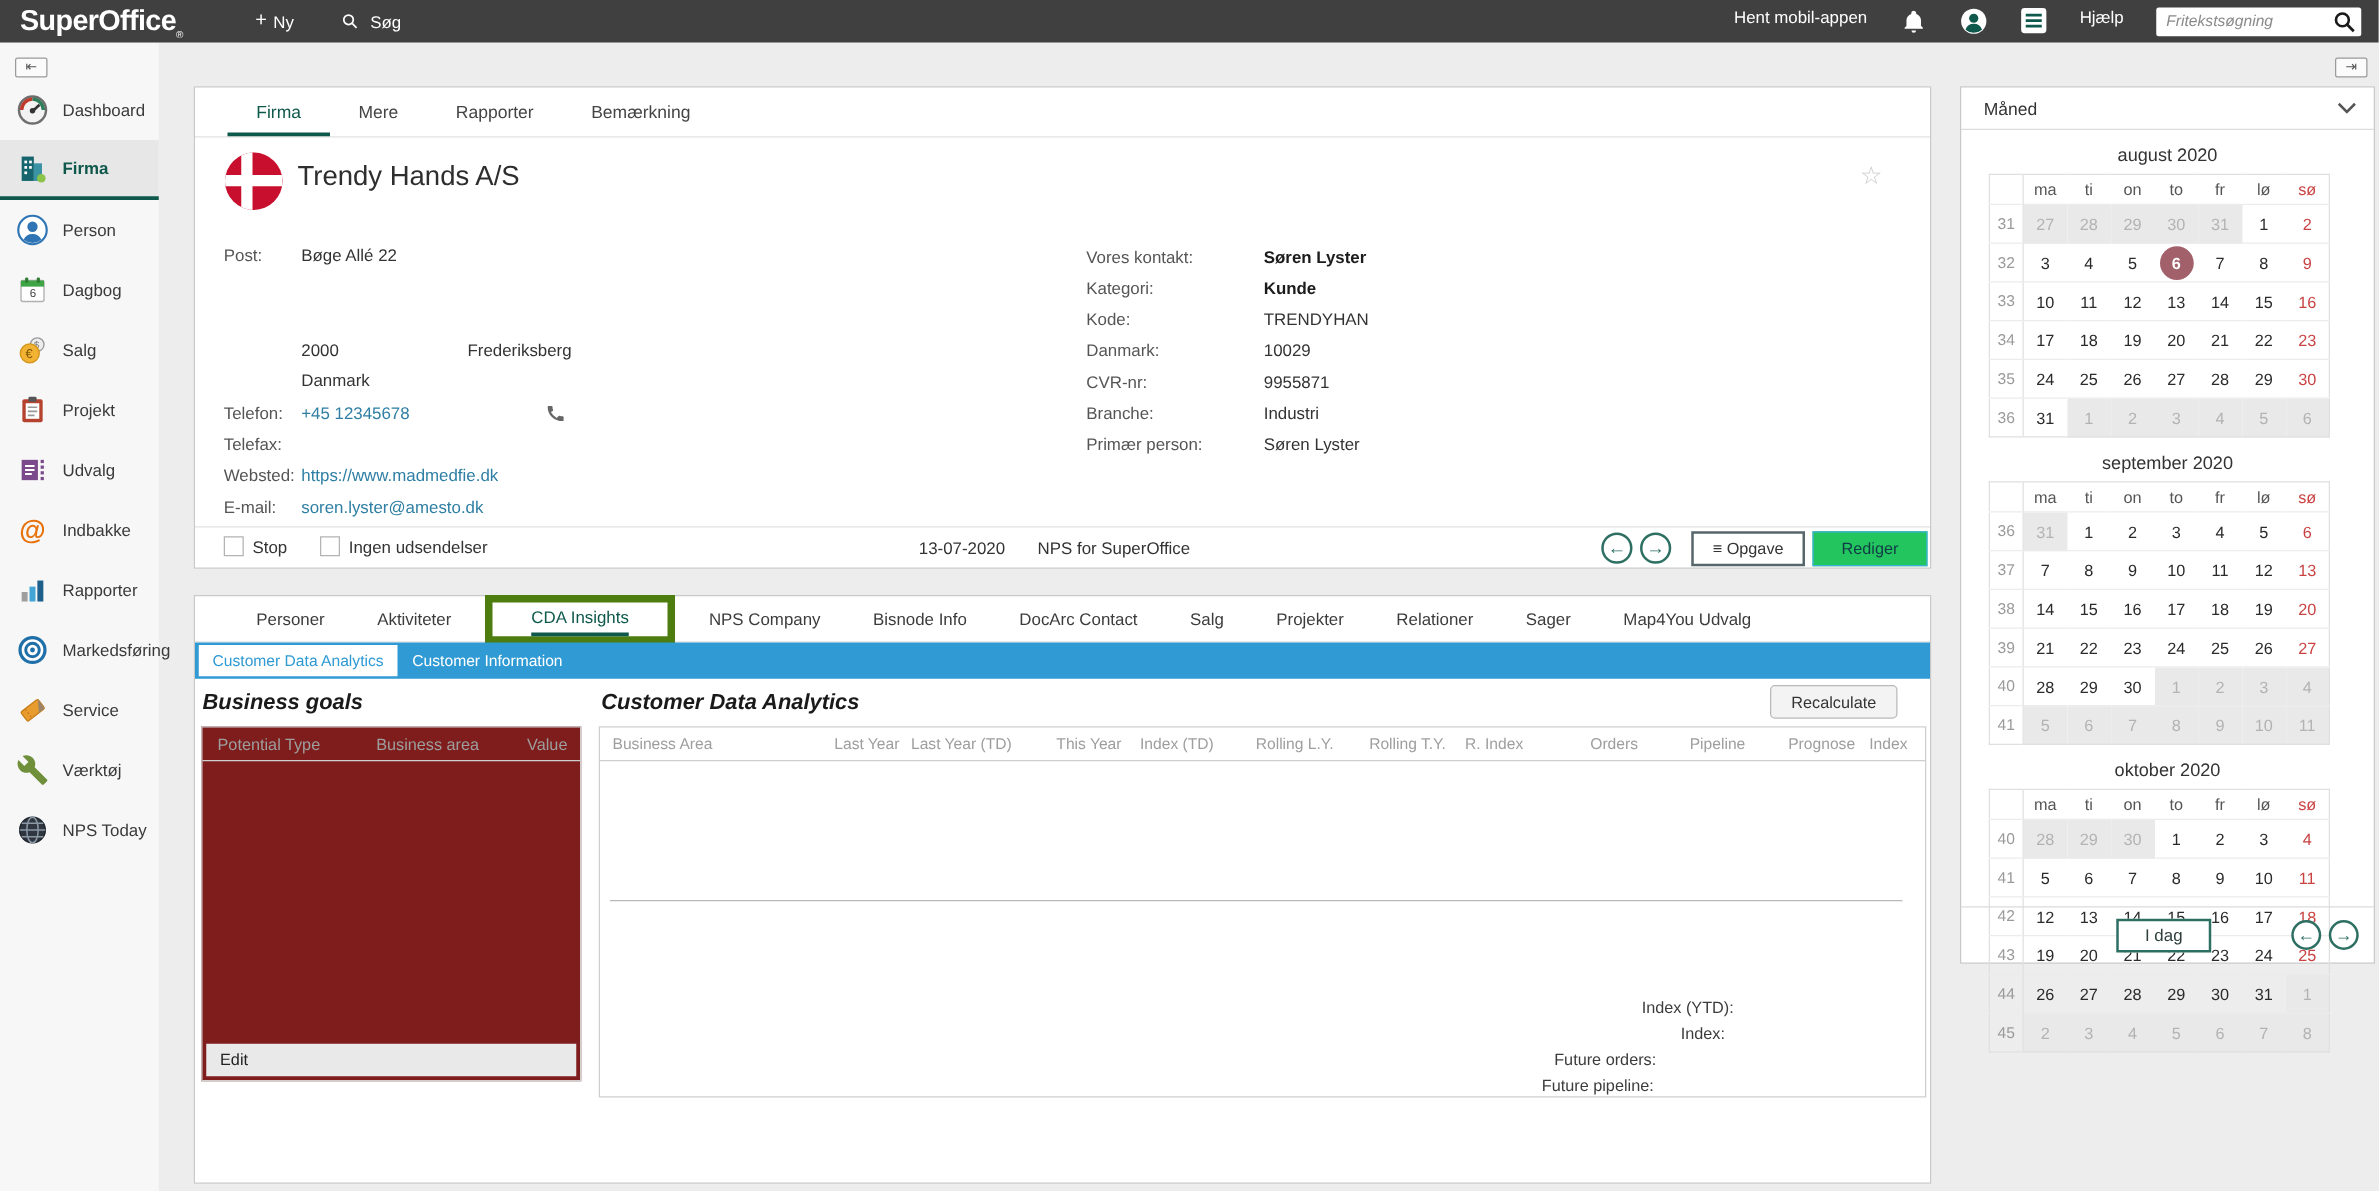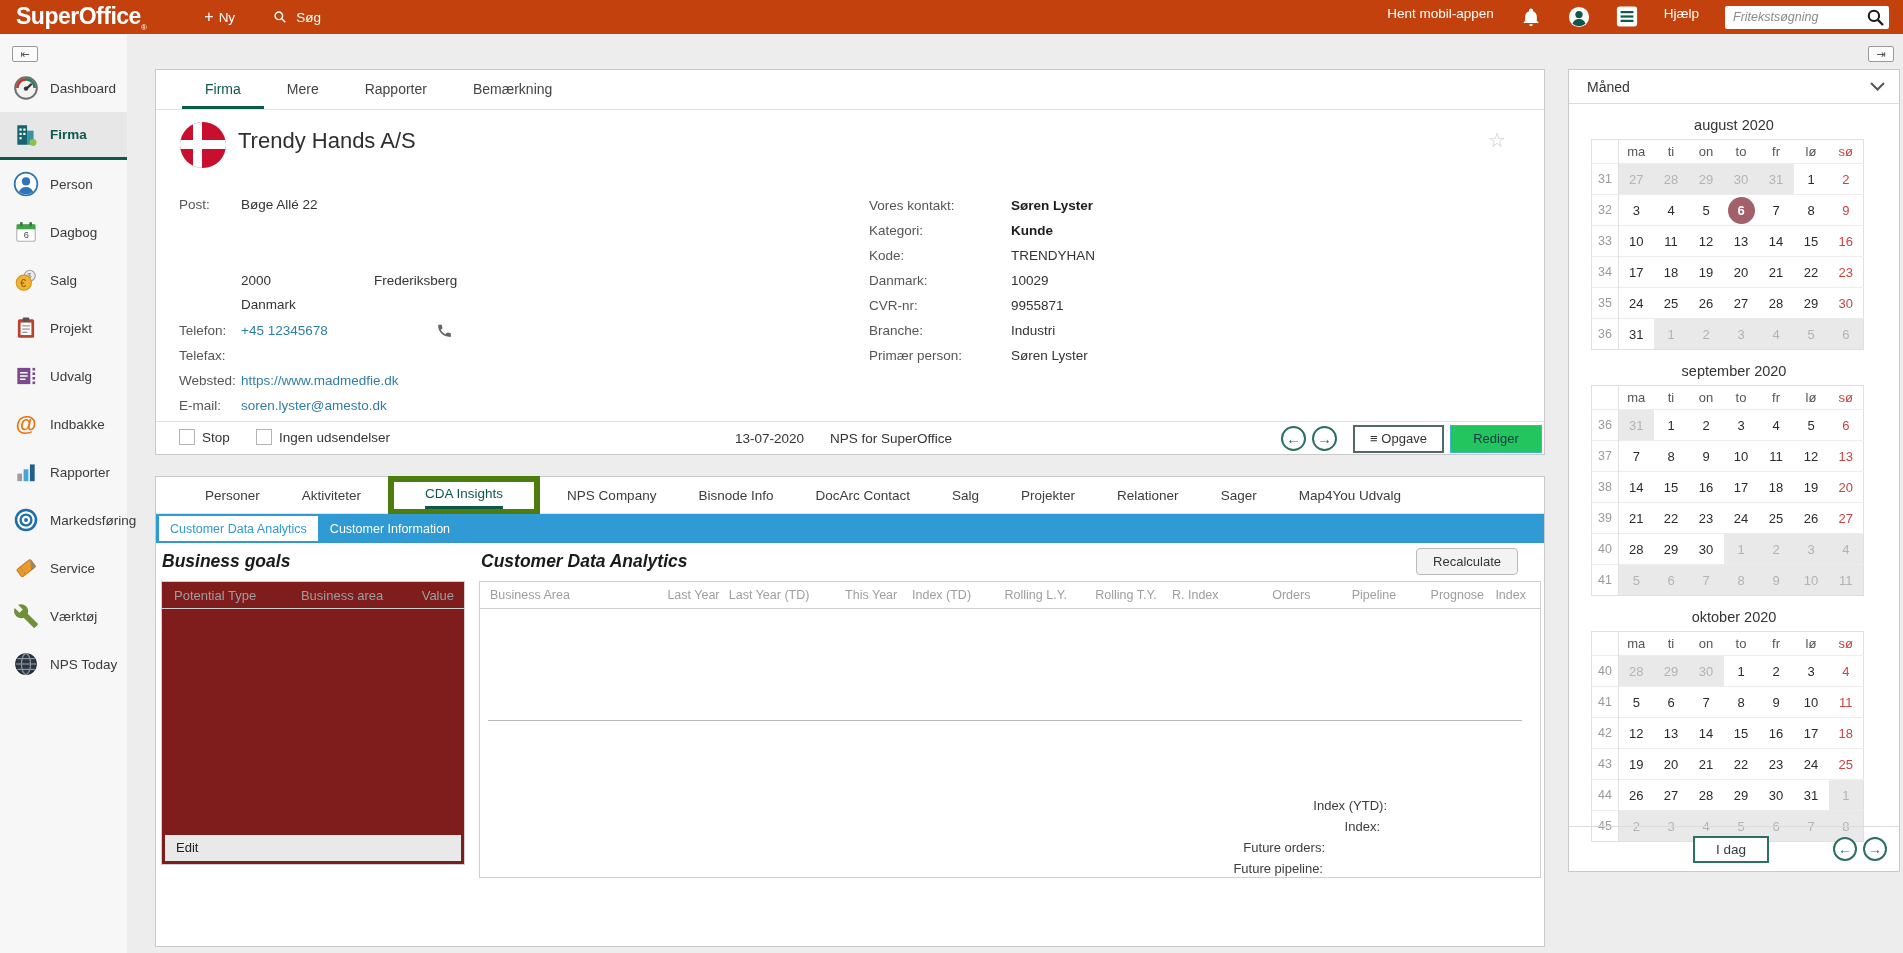--- a/index.html
+++ b/index.html
@@ -1,20 +1,20 @@
 <!DOCTYPE html>
 <html><head>
 <meta charset="utf-8">
 <style>
   *{box-sizing:border-box;margin:0;padding:0}
   html,body{width:1903px;height:953px}
   body{position:relative;background:#ededed;font-family:"Liberation Sans",sans-serif;overflow:hidden;color:#333}
 
   
-  .topbar{position:absolute;top:0;left:0;right:0;height:34px;background:#c2410c;display:flex;align-items:center;color:#fff;z-index:5}
+  .topbar{position:absolute;top:0;left:0;right:0;height:34px;background:#404040;display:flex;align-items:center;color:#fff;z-index:5}
   .logo{font-size:23px;font-weight:bold;letter-spacing:-0.5px;margin-left:16px}
   .logo sup{font-size:8px;font-weight:normal;vertical-align:-6px}
   .tb-link{font-size:13.5px;color:#fff;display:flex;align-items:center;gap:5px;cursor:pointer}
   .tb-left{display:flex;align-items:center;gap:34px;margin-left:58px}
   .tb-right{margin-left:auto;display:flex;align-items:flex-start;gap:26px;margin-right:14px}
   .plus{font-size:16px;font-weight:normal}
   .tb-ico{width:22px;height:22px;display:inline-flex;align-items:center;justify-content:center}
   .freetext{width:164px;height:23px;border:none;border-radius:2px;padding:0 24px 0 8px;font-size:12.5px;font-family:"Liberation Sans",sans-serif;color:#333;background:#fff}
   .freetext::placeholder{font-style:italic;color:#8a8a8a}
   .searchwrap{position:relative;display:flex;align-items:center}
@@ -84,21 +84,21 @@
   .cda-head{display:flex;height:27px;align-items:center;border-bottom:1px solid #cfcfcf}
   .ccol{color:#9e9e9e;font-size:12.5px;text-align:right;white-space:nowrap}
   .c0{width:170px;text-align:left;padding-left:10px}.cA{width:70px}.cB{width:90px}.cC{width:88px}
   .cD{width:74px}.cE{width:96px}.cF{width:90px}.cG{width:62px}.cH{width:92px}.cI{width:86px}
   .cJ{width:88px}.cK{width:56px;padding-right:14px}
   .cda-line{position:absolute;top:138px;left:8px;right:18px;border-top:1px solid #b9b9b9}
   .srow{position:absolute;font-size:13px;color:#3c3c3c}
   .s0{top:216px;right:153px}.s1{top:237px;right:160px}.s2{top:258px;right:215px}.s3{top:279px;right:217px}
 
   
-  .calpanel{left:1568px;top:69px;width:332px;height:803px}
+  .calpanel{left:1568px;top:69px;width:332px;height:702px}
   .cal-head{height:34px;border-bottom:1px solid #dcdcdc;display:flex;align-items:center;padding:0 14px 0 18px}
   .cal-head .t{font-size:14px;color:#333}
   .cal-head .chev{margin-left:auto;display:flex;cursor:pointer}
   .month{margin-top:13px}
   .month-title{text-align:center;font-size:14.5px;color:#333;margin-bottom:6px}
   table.cal{border-collapse:collapse;margin-left:22px;border:1px solid #e0e0e0}
   table.cal th{height:24px;font-weight:normal;font-size:13px;color:#555}
   table.cal th.sun{color:#c94343}
   table.cal td{height:31px;text-align:center;font-size:13px;color:#2b2b2b;border-top:1px solid #ececec;cursor:pointer}
   table.cal .wn{width:27px;color:#9a9a9a;font-size:12.5px;border-right:1px solid #e0e0e0;cursor:default}

